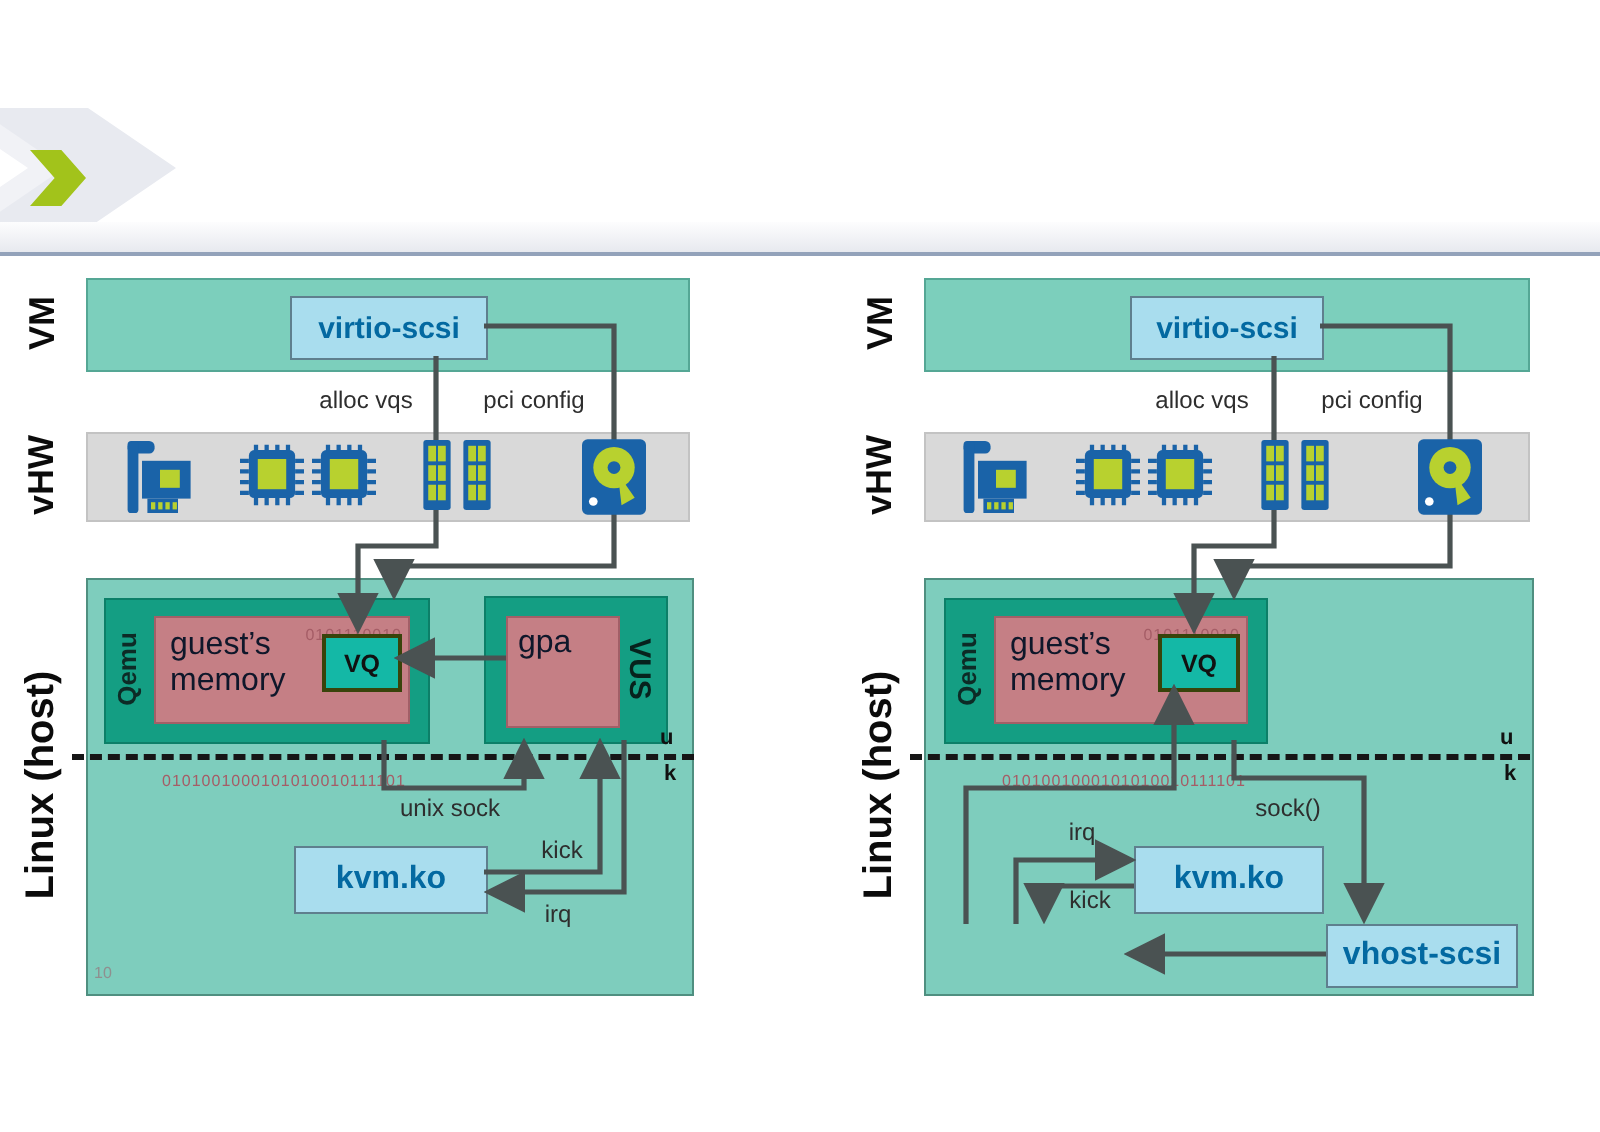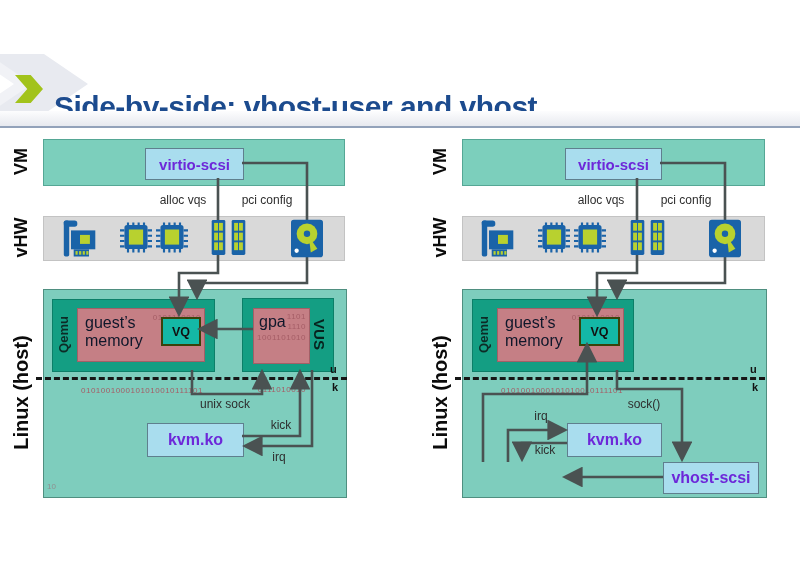--- a/index.html
+++ b/index.html
@@ -18,21 +18,21 @@
            background:linear-gradient(#fdfdfe,#e7e9ef);border-bottom:2px solid #93a2ba;}
 
   
   .abs{position:absolute;}
   .bandteal{background:#7ccfbc;border:1px solid #55a795;}
   .bandgray{background:#d9d9d9;border:1px solid #c3c3c3;}
   .linuxbox{background:#7ecdbd;border:1px solid #4f8f80;}
   .darkteal{background:#149e83;border:1px solid #0c7f68;}
   .pink{background:#c57f85;border:1px solid #a25f67;}
   .lightblue{background:#a9ddee;border:1px solid #5f7f8e;display:flex;align-items:center;
-             justify-content:center;font-weight:700;color:#6d28d9;}
+             justify-content:center;font-weight:700;color:#0369a1;}
   .vqbox{background:#14b8a6;border:2px solid #39430b;display:flex;align-items:center;
          justify-content:center;font-weight:700;font-size:12.5px;color:#111;z-index:4;}
   .vlabel{position:absolute;display:flex;align-items:center;justify-content:center;}
   .vlabel>span{transform:rotate(-90deg);white-space:nowrap;font-weight:700;color:#0b0b0b;}
   .rot90>span{transform:rotate(90deg);}
   .lab{position:absolute;font-size:12px;color:#2e2e2e;text-align:center;white-space:nowrap;}
   .uk{position:absolute;font-size:11px;font-weight:700;color:#111;}
   .dash{position:absolute;height:0;border-top:3px dashed #161616;}
   .bits{position:absolute;left:3px;right:3px;top:4px;font-size:8px;line-height:1.3;
         color:#a55d66;letter-spacing:0.5px;}
@@ -45,21 +45,20 @@
   .pagenum{position:absolute;left:9px;top:482px;font-size:8px;color:#8f8f8f;margin-left:38px;}
 </style>
 </head>
 <body>
 
 <div class="slide">
 
   <div class="chev chev-shape chev-bg1"></div>
   <div class="chev chev-shape chev-bg2"></div>
   <div class="chev chev-shape chev-green"></div>
-  <h1 class="title">Side-by-side: vhost-user and vhost</h1>
   <div class="divider"></div>
 
   <div class="abs bandteal" style="left:43px;top:139px;width:300px;height:45px;"></div>
   <div class="vlabel" style="left:0;top:139px;width:42px;height:45px;font-size:18px;">
       <span>VM</span>
     </div>
   <div class="abs lightblue" style="left:145px;top:148px;width:97px;height:30px;font-size:15px;">
       <span>virtio-scsi</span>
     </div>
 
@@ -91,26 +90,20 @@
   </div>
   <div class="abs vqbox" style="left:161px;top:317px;width:36px;height:25px;">
       <span>VQ</span>
     </div>
 
   <div class="abs darkteal" style="left:242px;top:298px;width:90px;height:72px;"></div>
   <div class="vlabel rot90" style="left:306px;top:298px;width:26px;height:72px;font-size:15px;">
       <span style="color:#07221d;">VUS</span>
     </div>
   <div class="abs pink" style="left:253px;top:308px;width:55px;height:54px;">
-    <div class="bits" style="top:3px;">
-      <div>1101</div>
-      <div>1110</div>
-      <div>1001101010</div>
-      <div style="text-align:right;">0111010010</div>
-    </div>
     <div class="memlabel" style="left:5px;top:4px;">gpa</div>
   </div>
 
   <div class="dash" style="left:36px;top:377px;width:311px;"></div>
   <div class="uk" style="left:330px;top:363px;">u</div>
   <div class="uk" style="left:332px;top:381px;">k</div>
 
   <div class="lab" style="left:189px;top:397px;width:72px;">unix sock</div>
   <div class="abs lightblue" style="left:147px;top:423px;width:95px;height:32px;font-size:16px;">
       <span>kvm.ko</span>

